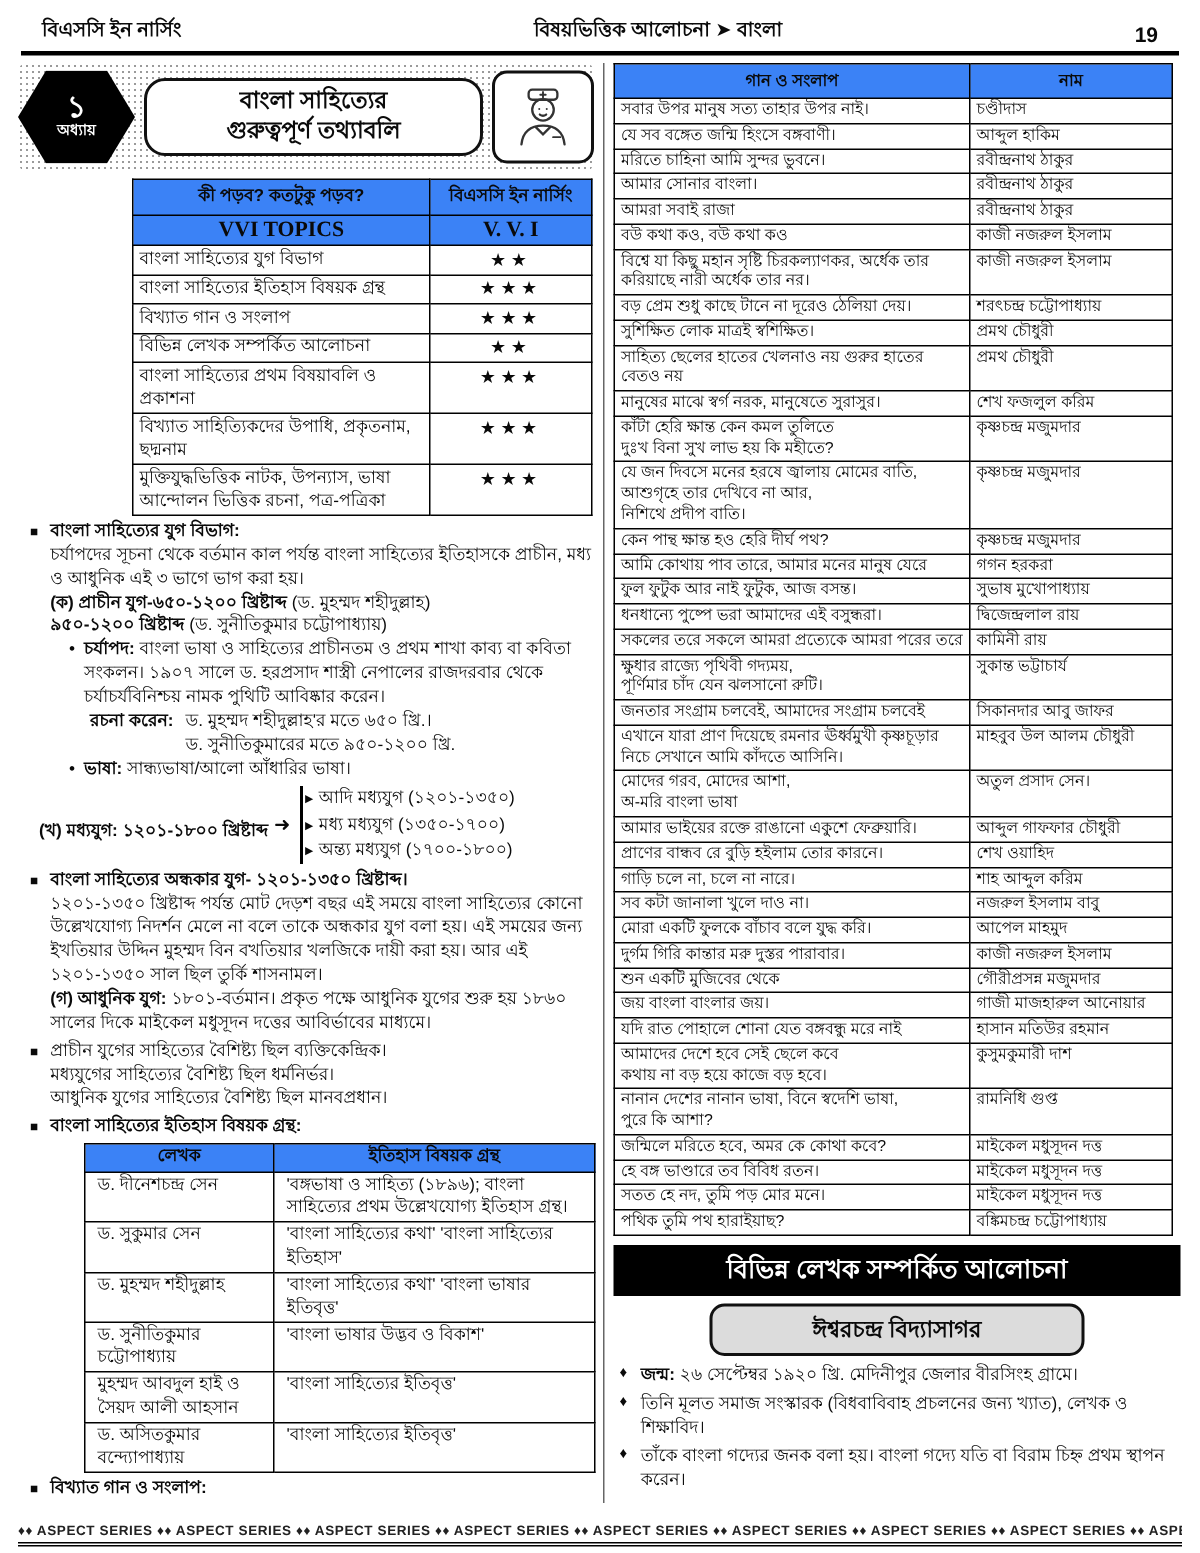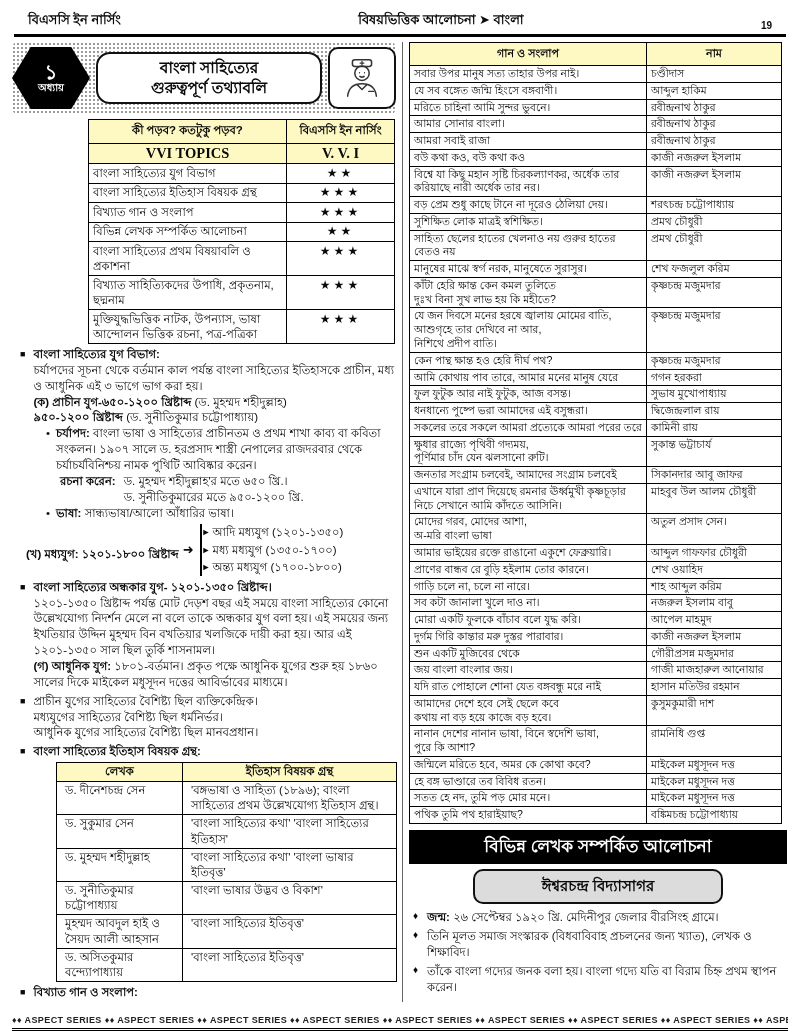--- a/index.html
+++ b/index.html
@@ -10,21 +10,21 @@
   }
   .page{position:relative;width:800px;height:1035px;}
 
   
   .pagehead{
     display:flex;justify-content:space-between;align-items:flex-end;
     margin:10px 14px 0 14px;padding:0 14px 3px 14px;
     border-bottom:3px solid #000;font-weight:bold;font-size:13px;
   }
   .pagehead .mid{flex:1;text-align:center;}
-  .pagehead .pno{font-size:10px;}
+  .pagehead .pno{font-size:14px;}
 
   
   .columns{display:flex;gap:6px;padding:5px 8px 0 12px;height:960px;overflow:hidden;}
   .col-left{width:384px;flex:none;}
   .col-right{width:378px;flex:none;border-left:1px solid #666;padding-left:6px;}
 
   
   .banner{
     position:relative;height:72px;margin-bottom:5px;display:flex;align-items:center;gap:6px;
     background-image:radial-gradient(#9a9a9a 0.8px, transparent 1px);
@@ -42,21 +42,21 @@
     text-align:center;font-weight:bold;font-size:15.5px;line-height:1.3;padding:4px 0;
   }
   .nurse-box{
     width:64px;height:58px;flex:none;background:#fff;border:2px solid #111;border-radius:10px;
     display:flex;align-items:center;justify-content:center;
   }
 
   
   table{border-collapse:collapse;table-layout:fixed;}
   td,th{border:1px solid #000;vertical-align:top;word-wrap:break-word;}
-  th{background:#fef9c3;font-weight:bold;text-align:center;}
+  th{background:#3b82f6;font-weight:bold;text-align:center;}
 
   
   .topics{margin-left:76px;width:306px;font-size:11.5px;}
   .topics th{font-size:11.5px;padding:2px 3px;}
   .topics .vvi th{font-family:"Liberation Serif","DejaVu Serif",serif;font-size:14.5px;padding:1px 18px;}
   .topics td{padding:1.5px 4px;line-height:1.3;}
   .topics td:nth-child(2){text-align:center;letter-spacing:3px;font-size:12px;font-weight:bold;white-space:nowrap;}
 
   
   .sec{font-size:11.5px;line-height:1.38;margin-bottom:2px;}

